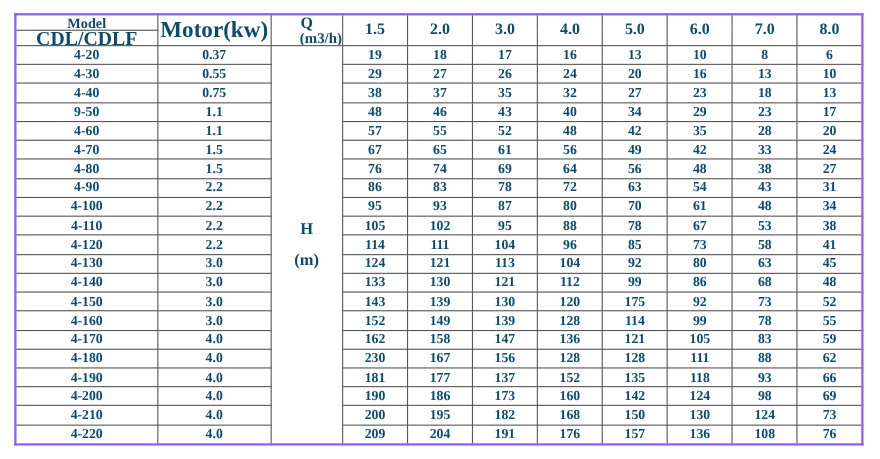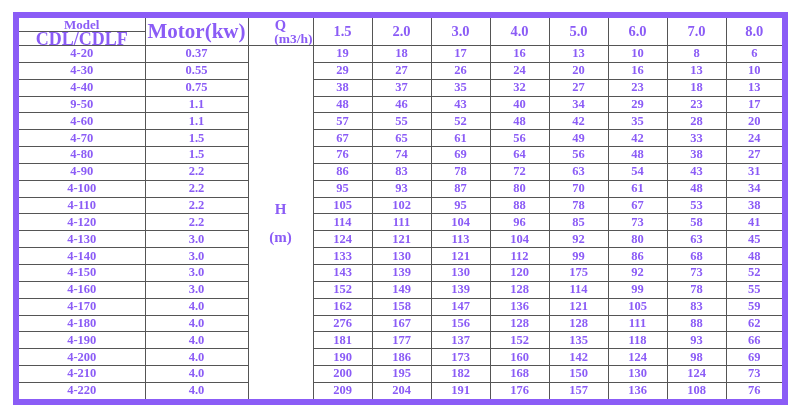--- a/index.html
+++ b/index.html
@@ -12,22 +12,22 @@
   .table-wrap {
     position: absolute;
     left: 13px; top: 12px;
     width: 772px; height: 393px;
   }
   table.spec {
     border-collapse: collapse;
     table-layout: fixed;
     width: 772px; height: 393px;
     font-weight: bold;
-    color: #8b5cf6;
-    border: 6px solid #8b5cf6;
+    color: #0c4a6e;
+    border: 2px solid #8b5cf6;
   }
   table.spec th, table.spec td {
     border: 1px solid #555555;
     text-align: center;
     vertical-align: middle;
     padding: 0;
     overflow: hidden;
     white-space: nowrap;
   }
   
@@ -278,21 +278,21 @@
           <td class="c-val">147</td>
           <td class="c-val">136</td>
           <td class="c-val">121</td>
           <td class="c-val">105</td>
           <td class="c-val">83</td>
           <td class="c-val">59</td>
         </tr>
         <tr>
           <td class="c-model">4-180</td>
           <td class="c-motor">4.0</td>
-          <td class="c-val">276</td>
+          <td class="c-val">230</td>
           <td class="c-val">167</td>
           <td class="c-val">156</td>
           <td class="c-val">128</td>
           <td class="c-val">128</td>
           <td class="c-val">111</td>
           <td class="c-val">88</td>
           <td class="c-val">62</td>
         </tr>
         <tr>
           <td class="c-model">4-190</td>

